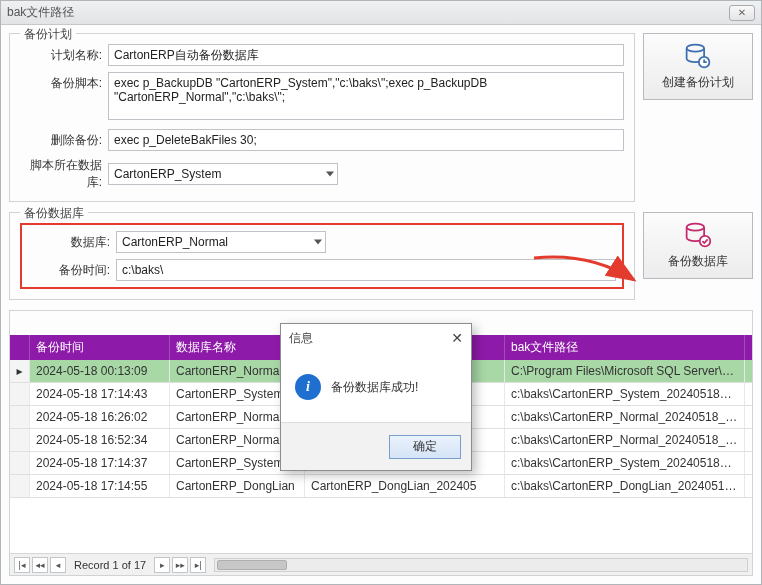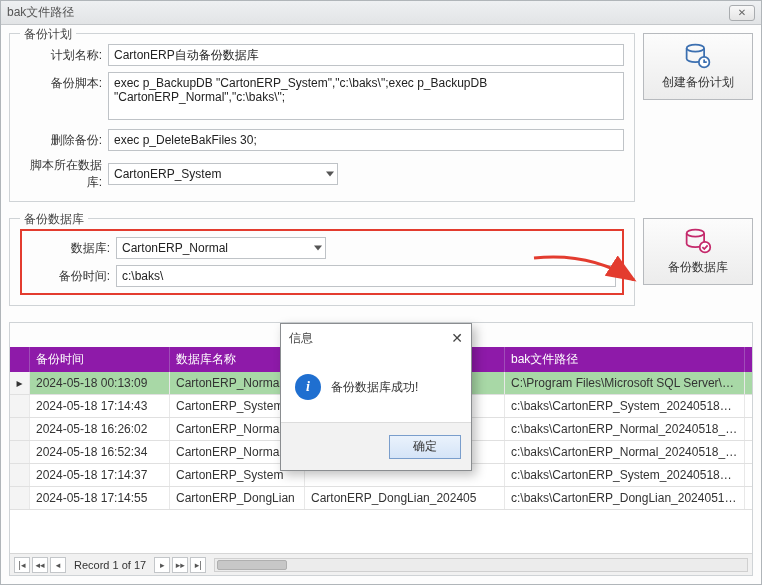--- a/index.html
+++ b/index.html
@@ -32,21 +32,21 @@
   }
   .titlebar .title { flex: 1; }
   .titlebar .closebox {
     width: 26px; height: 16px;
     border: 1px solid #a9acaf;
     border-radius: 3px;
     background: linear-gradient(#f8f8f8,#e5e5e5);
     display:flex;align-items:center;justify-content:center;
     font-size: 10px; color:#666;
   }
-  .content { flex:1; padding: 8px; display:flex; flex-direction:column; gap:16px; overflow:hidden;}
+  .content { flex:1; padding: 8px; display:flex; flex-direction:column; gap:10px; overflow:hidden;}
   .topsection { display:flex; gap:8px;}
   .topleft { flex:1; display:flex; flex-direction:column; gap:6px;}
   .groupbox {
     border: 1px solid #cfd3d6;
     padding: 10px 10px 10px 10px;
     position: relative;
   }
   .groupbox .legend {
     position:absolute; top:-8px; left:10px;
     background:#fdfdfd; padding:0 4px; font-size:12px; color:#444;

